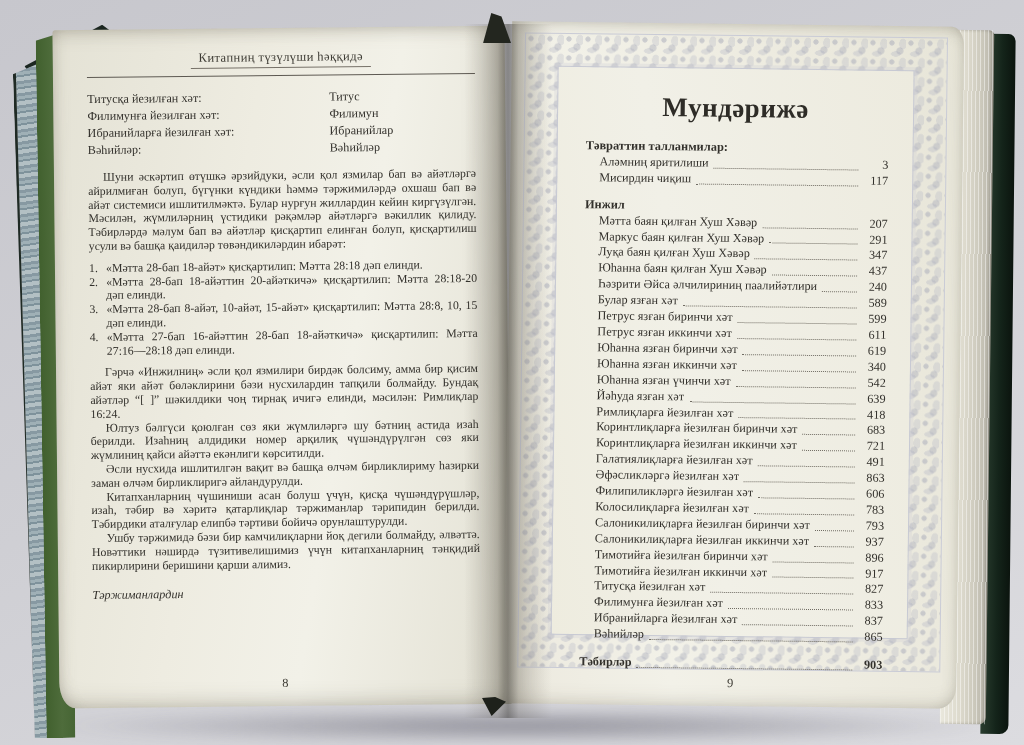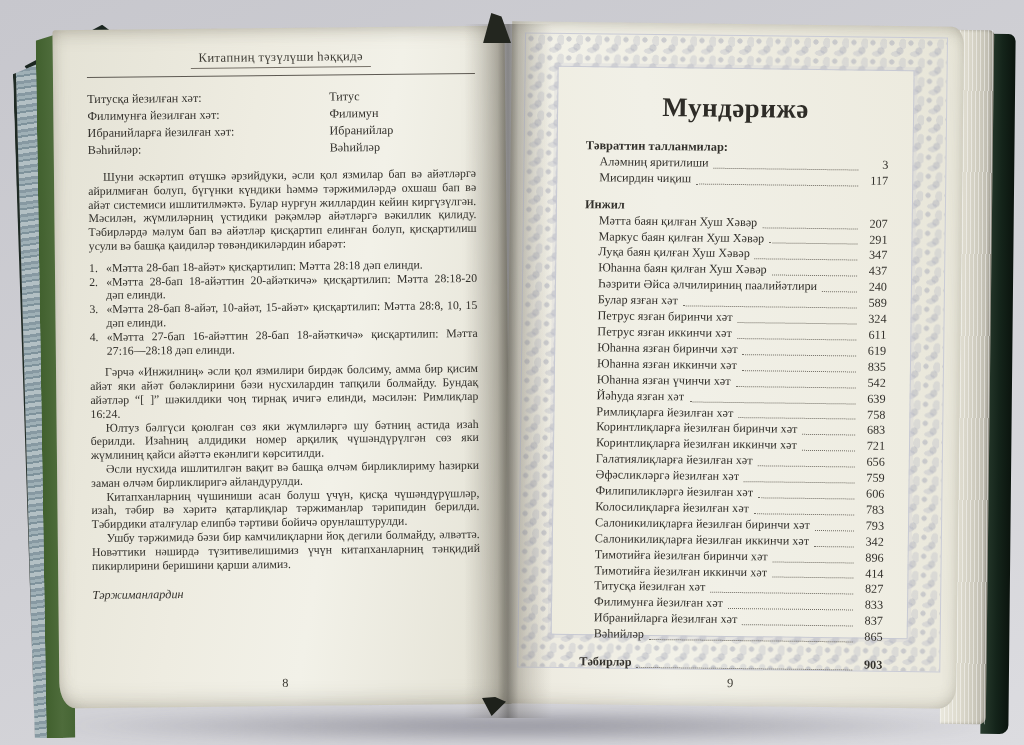--- a/index.html
+++ b/index.html
@@ -173,101 +173,101 @@
               <span class="pg">240</span>
             </div>
             <div class="toc-row">
               <span class="lbl">Булар язған хәт</span>
               <span class="dots"></span>
               <span class="pg">589</span>
             </div>
             <div class="toc-row">
               <span class="lbl">Петрус язған биринчи хәт</span>
               <span class="dots"></span>
-              <span class="pg">324</span>
+              <span class="pg">599</span>
             </div>
             <div class="toc-row">
               <span class="lbl">Петрус язған иккинчи хәт</span>
               <span class="dots"></span>
               <span class="pg">611</span>
             </div>
             <div class="toc-row">
               <span class="lbl">Юһанна язған биринчи хәт</span>
               <span class="dots"></span>
               <span class="pg">619</span>
             </div>
             <div class="toc-row">
               <span class="lbl">Юһанна язған иккинчи хәт</span>
               <span class="dots"></span>
-              <span class="pg">835</span>
+              <span class="pg">340</span>
             </div>
             <div class="toc-row">
               <span class="lbl">Юһанна язған үчинчи хәт</span>
               <span class="dots"></span>
               <span class="pg">542</span>
             </div>
             <div class="toc-row">
               <span class="lbl">Йәһуда язған хәт</span>
               <span class="dots"></span>
               <span class="pg">639</span>
             </div>
             <div class="toc-row">
               <span class="lbl">Римлиқларға йезилған хәт</span>
               <span class="dots"></span>
-              <span class="pg">758</span>
+              <span class="pg">418</span>
             </div>
             <div class="toc-row">
               <span class="lbl">Коринтлиқларға йезилған биринчи хәт</span>
               <span class="dots"></span>
               <span class="pg">683</span>
             </div>
             <div class="toc-row">
               <span class="lbl">Коринтлиқларға йезилған иккинчи хәт</span>
               <span class="dots"></span>
               <span class="pg">721</span>
             </div>
             <div class="toc-row">
               <span class="lbl">Галатиялиқларға йезилған хәт</span>
               <span class="dots"></span>
-              <span class="pg">656</span>
+              <span class="pg">491</span>
             </div>
             <div class="toc-row">
               <span class="lbl">Әфәсликләргә йезилған хәт</span>
               <span class="dots"></span>
-              <span class="pg">759</span>
+              <span class="pg">863</span>
             </div>
             <div class="toc-row">
               <span class="lbl">Филипиликләргә йезилған хәт</span>
               <span class="dots"></span>
               <span class="pg">606</span>
             </div>
             <div class="toc-row">
               <span class="lbl">Колосилиқларға йезилған хәт</span>
               <span class="dots"></span>
               <span class="pg">783</span>
             </div>
             <div class="toc-row">
               <span class="lbl">Салоникилиқларға йезилған биринчи хәт</span>
               <span class="dots"></span>
               <span class="pg">793</span>
             </div>
             <div class="toc-row">
               <span class="lbl">Салоникилиқларға йезилған иккинчи хәт</span>
               <span class="dots"></span>
-              <span class="pg">342</span>
+              <span class="pg">937</span>
             </div>
             <div class="toc-row">
               <span class="lbl">Тимотийға йезилған биринчи хәт</span>
               <span class="dots"></span>
               <span class="pg">896</span>
             </div>
             <div class="toc-row">
               <span class="lbl">Тимотийға йезилған иккинчи хәт</span>
               <span class="dots"></span>
-              <span class="pg">414</span>
+              <span class="pg">917</span>
             </div>
             <div class="toc-row">
               <span class="lbl">Титусқа йезилған хәт</span>
               <span class="dots"></span>
               <span class="pg">827</span>
             </div>
             <div class="toc-row">
               <span class="lbl">Филимунға йезилған хәт</span>
               <span class="dots"></span>
               <span class="pg">833</span>

